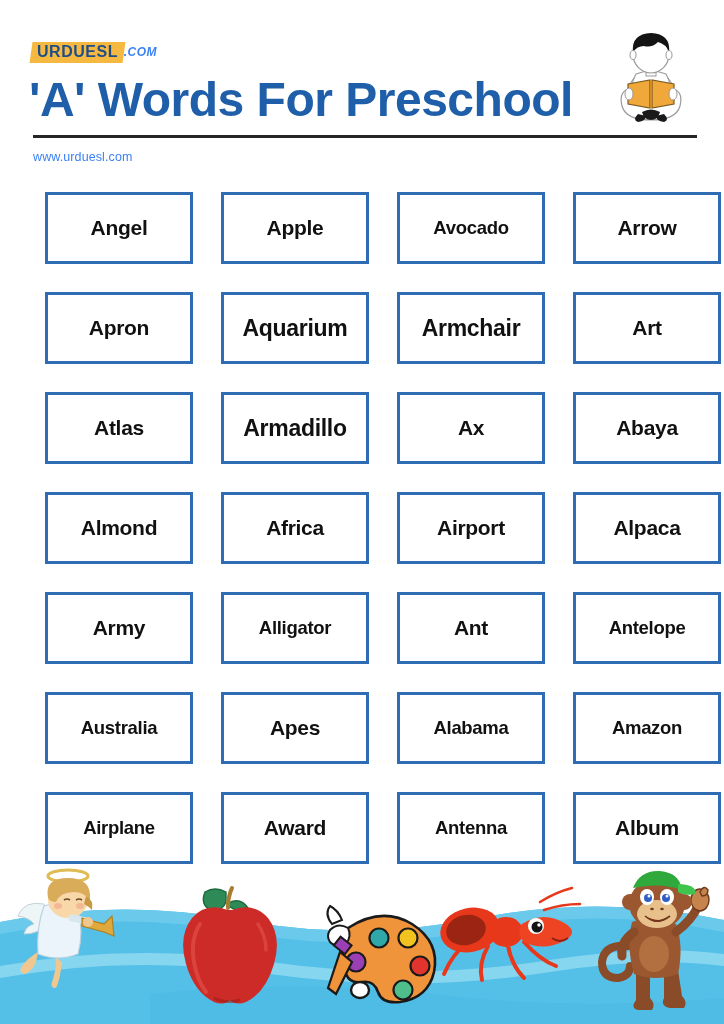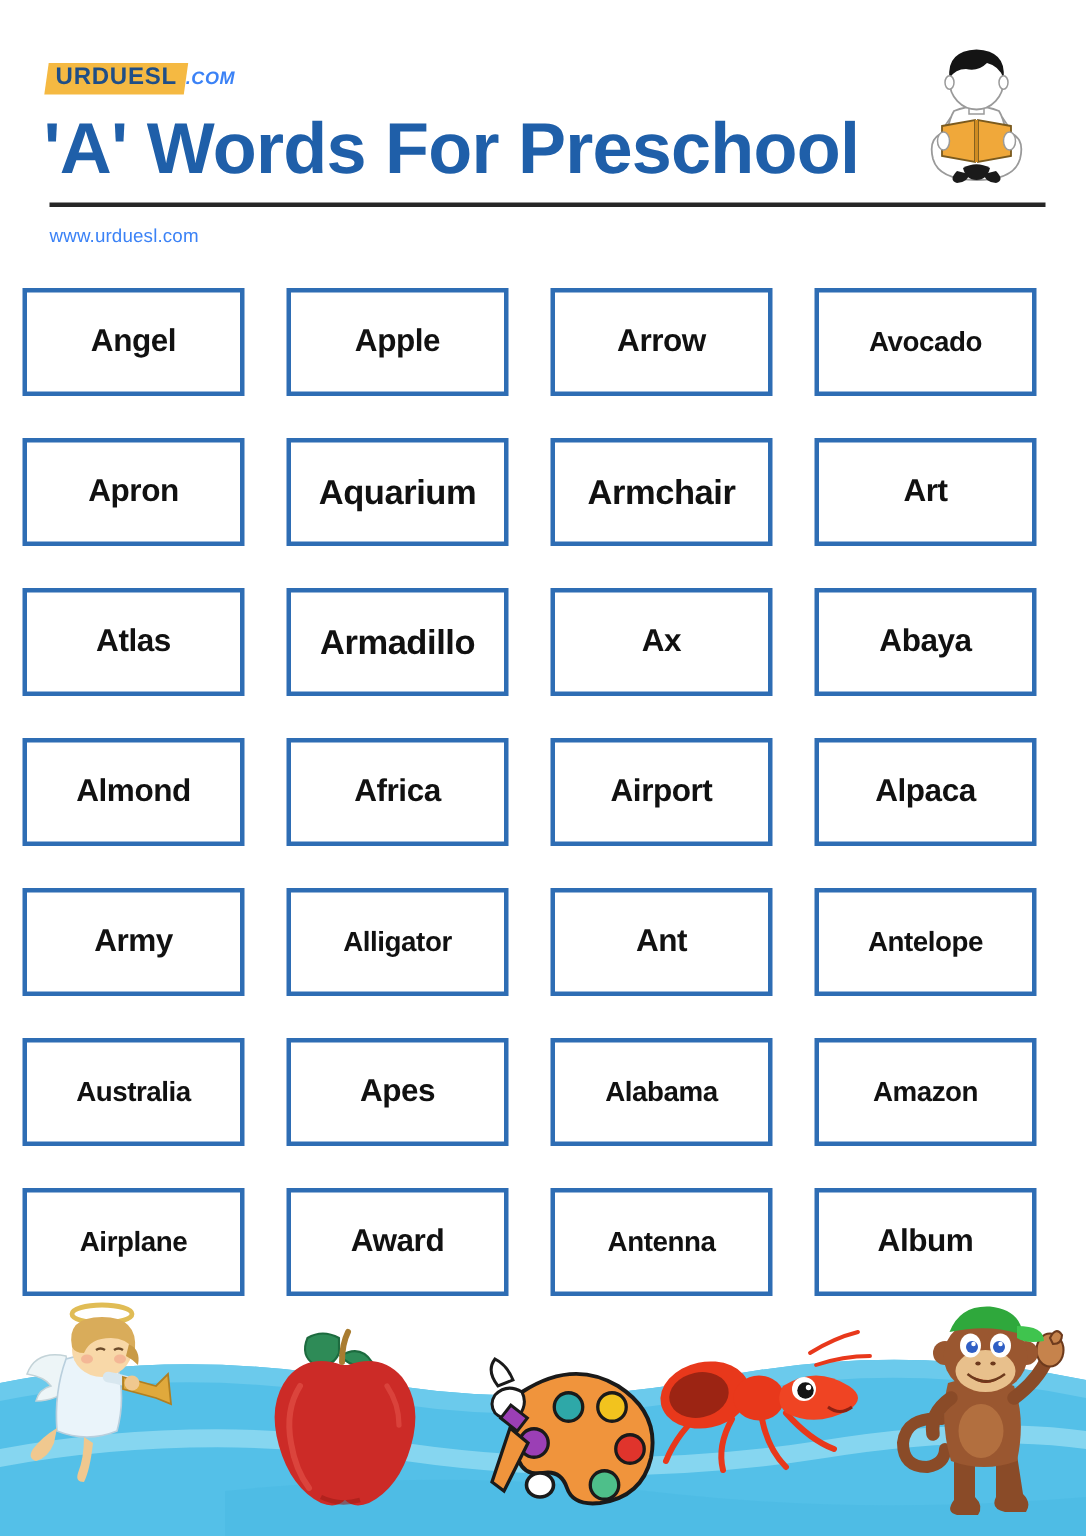--- a/index.html
+++ b/index.html
@@ -84,21 +84,21 @@
     position: absolute;
     left: 608px;
     top: 28px;
     width: 86px;
     height: 104px;
   }
 
   
   .grid {
     position: absolute;
-    left: 15px;
+    left: 45px;
     top: 192px;
     width: 664px;
     display: grid;
     grid-template-columns: repeat(4, 148px);
     grid-auto-rows: 72px;
     column-gap: 24px;
     row-gap: 25px;
     gap: 28px;
   }
   .word-cell {
@@ -179,25 +179,25 @@
   </div>
 </div>
 
 <div class="grid">
   <div class="word-cell">
       <span>Angel</span>
     </div>
   <div class="word-cell">
       <span>Apple</span>
     </div>
+  <div class="word-cell long">
+      <span>Avocado</span>
+    </div>
   <div class="word-cell">
       <span>Arrow</span>
-    </div>
-  <div class="word-cell long">
-      <span>Avocado</span>
     </div>
 
   <div class="word-cell">
       <span>Apron</span>
     </div>
   <div class="word-cell xlong">
       <span>Aquarium</span>
     </div>
   <div class="word-cell xlong">
       <span>Armchair</span>

